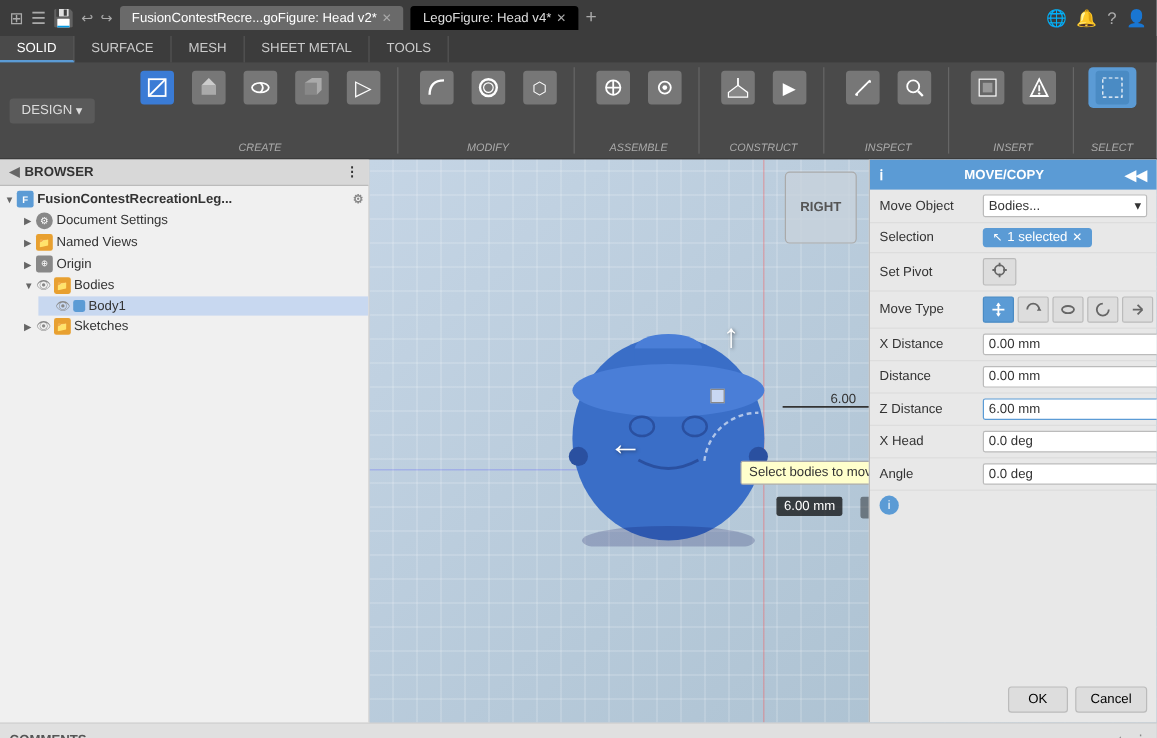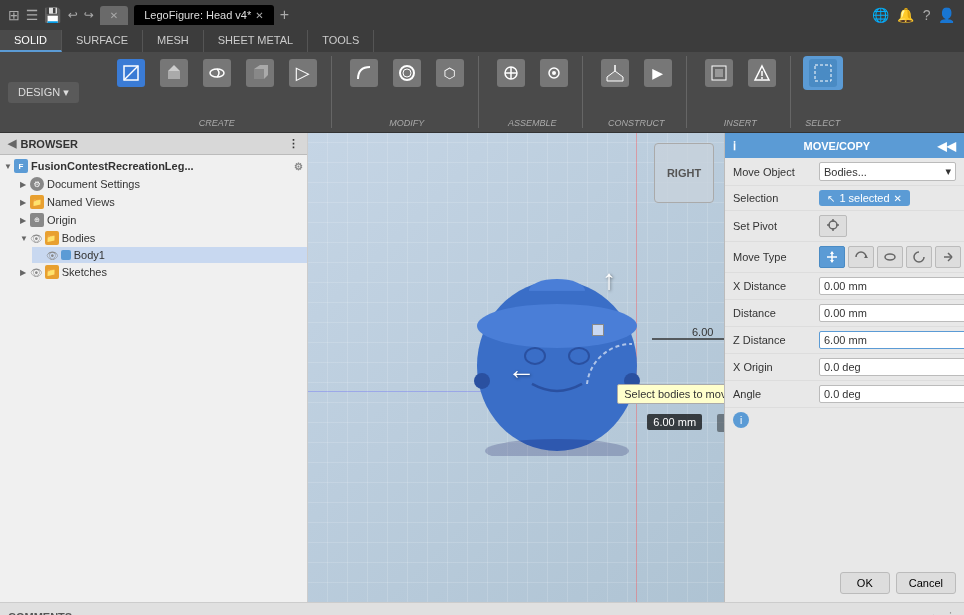--- a/index.html
+++ b/index.html
@@ -82,20 +82,21 @@
 </head>
 <body>
 
 <div id="top-bar">
   <span style="color:#aaa;font-size:14px;">⊞</span>
   <span style="color:#aaa;font-size:14px;">☰</span>
   <span style="color:#aaa;font-size:14px;cursor:pointer;">💾</span>
   <span style="color:#aaa;font-size:12px;cursor:pointer;">↩</span>
   <span style="color:#aaa;font-size:12px;cursor:pointer;">↪</span>
   <div class="tab active">
+    <span>FusionContestRecre...goFigure: Head v2*</span>
     <span class="tab-close">✕</span>
   </div>
   <div class="tab">
     <span>LegoFigure: Head v4*</span>
     <span class="tab-close">✕</span>
   </div>
   <span style="color:#aaa;font-size:16px;cursor:pointer;">+</span>
   <div class="top-icons-right">
     <span style="color:#aaa;font-size:14px;">🌐</span>
     <span style="color:#aaa;font-size:14px;">🔔</span>
@@ -217,20 +218,43 @@
               </svg>
           </div>
         </div>
         <div class="ribbon-btn">
           <div class="ribbon-icon gray" style="font-size:14px;color:white;">▶</div>
         </div>
       </div>
       <div class="ribbon-group-label">CONSTRUCT</div>
     </div>
 
+    <div class="ribbon-group">
+      <div class="ribbon-buttons">
+        <div class="ribbon-btn">
+          <div class="ribbon-icon gray">
+            <svg width="20" height="20" viewBox="0 0 20 20">
+                <line x1="4" y1="16" x2="16" y2="4" stroke="white" stroke-width="1.5"></line>
+                <line x1="4" y1="16" x2="6" y2="16" stroke="white" stroke-width="1.5"></line>
+                <line x1="16" y1="4" x2="16" y2="6" stroke="white" stroke-width="1.5"></line>
+                <line x1="7" y1="13" x2="13" y2="7" stroke="white" stroke-width="1" stroke-dasharray="2,1"></line>
+              </svg>
+          </div>
+        </div>
+        <div class="ribbon-btn">
+          <div class="ribbon-icon gray">
+            <svg width="20" height="20" viewBox="0 0 20 20">
+                <circle cx="9" cy="9" r="5" fill="none" stroke="white" stroke-width="1.5"></circle>
+                <line x1="13" y1="13" x2="17" y2="17" stroke="white" stroke-width="2"></line>
+              </svg>
+          </div>
+        </div>
+      </div>
+      <div class="ribbon-group-label">INSPECT</div>
+    </div>
 
     <div class="ribbon-group">
       <div class="ribbon-buttons">
         <div class="ribbon-btn">
           <div class="ribbon-icon gray">
             <svg width="20" height="20" viewBox="0 0 20 20">
                 <rect x="3" y="3" width="14" height="14" fill="#666" stroke="white" stroke-width="1"></rect>
                 <rect x="6" y="6" width="8" height="8" fill="#999"></rect>
               </svg>
           </div>
@@ -472,21 +496,21 @@
         <span class="panel-label">Distance</span>
         <input class="panel-value" type="text" value="0.00 mm" style="">
       </div>
 
       <div class="panel-row">
         <span class="panel-label">Z Distance</span>
         <input class="panel-value" type="text" style="border-color: rgb(91, 155, 213);" value="6.00 mm">
       </div>
 
       <div class="panel-row">
-        <span class="panel-label">X Origin</span>
+        <span class="panel-label">X Head</span>
         <input class="panel-value" type="text" value="0.0 deg" style="">
       </div>
 
       <div class="panel-row">
         <span class="panel-label">Angle</span>
         <input class="panel-value" type="text" value="0.0 deg" style="">
       </div>
 
       <div class="panel-row" style="border-bottom:none;">
         <div class="info-icon">i</div>

